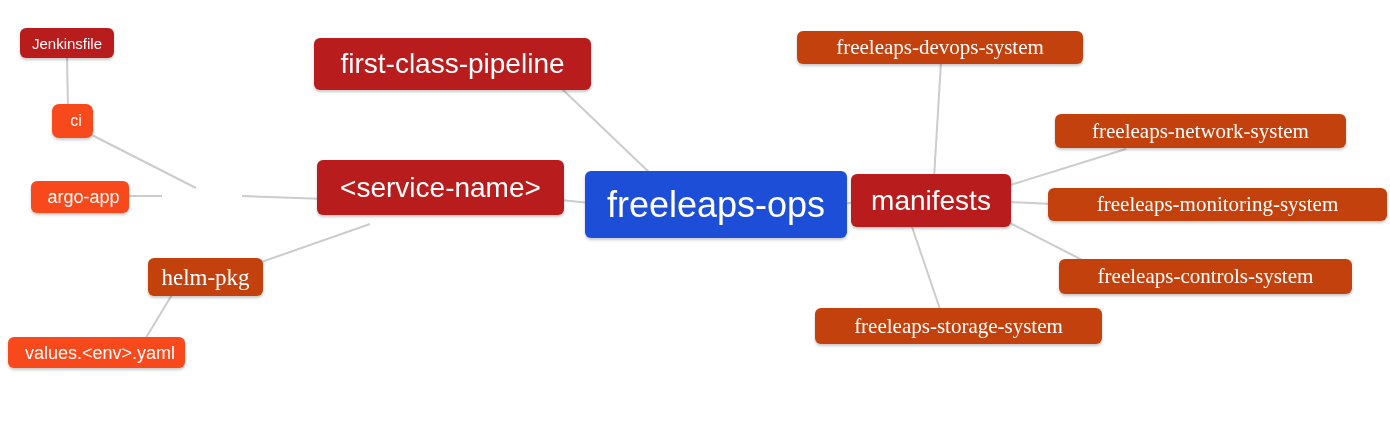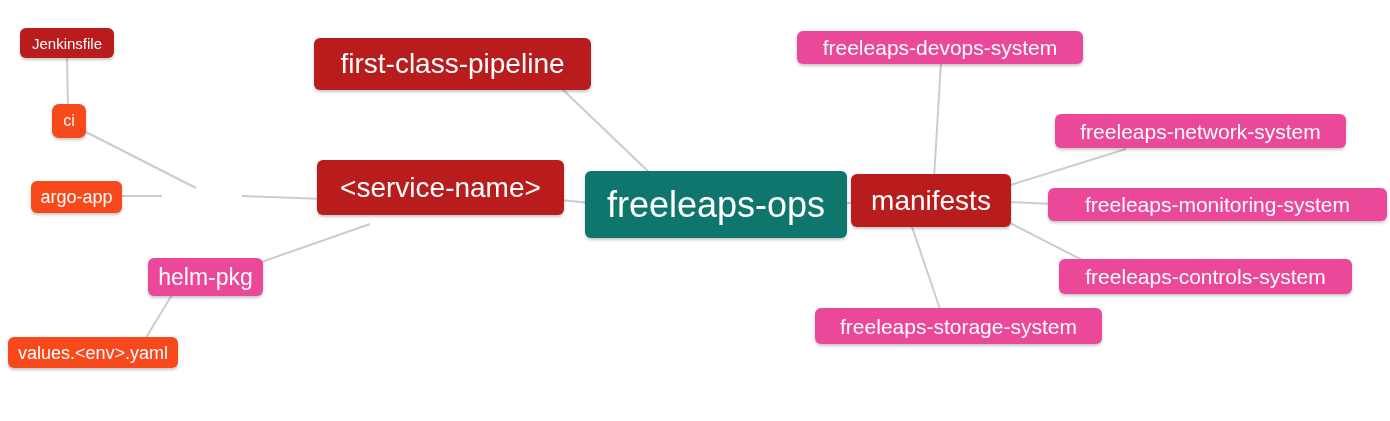--- a/index.html
+++ b/index.html
@@ -28,24 +28,24 @@
     align-items: center;
     justify-content: center;
     color: #ffffff;
     border-radius: 6px;
     white-space: nowrap;
     box-shadow: 0 2px 3px rgba(0,0,0,0.22);
     cursor: pointer;
     line-height: 1;
     letter-spacing: 0;
   }
-  .node.dark   { background: #0f766e; }
+  .node.dark   { background: #1d4ed8; }
   .node.blue   { background: #b91c1c; }
-  .node.green  { background: #ec4899; }
-  .node.red    { background: #f8491c; }
+  .node.green  { background: #c2410c; font-family: Liberation Serif, serif; }
+  .node.red    { background: #f8491c; padding-left: 7px; }
   .node.orange { background: #b91c1c; }
   line.edge { stroke: #cccccc; stroke-width: 2; }
 </style>
 </head>
 <body>
 
 <div id="canvas">
 
   <svg id="edges" width="1390" height="421">
     <line class="edge" x1="67" y1="57" x2="68" y2="110"></line>

